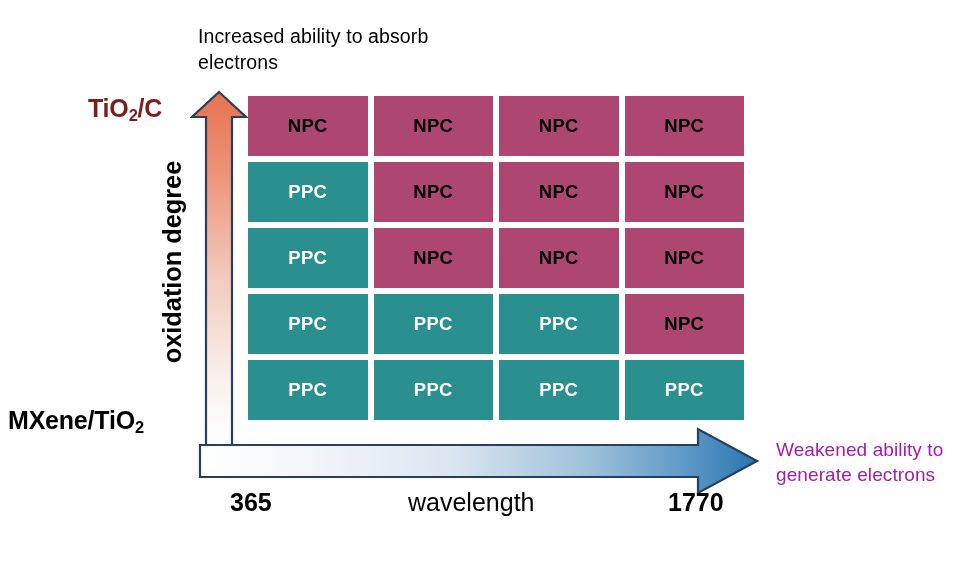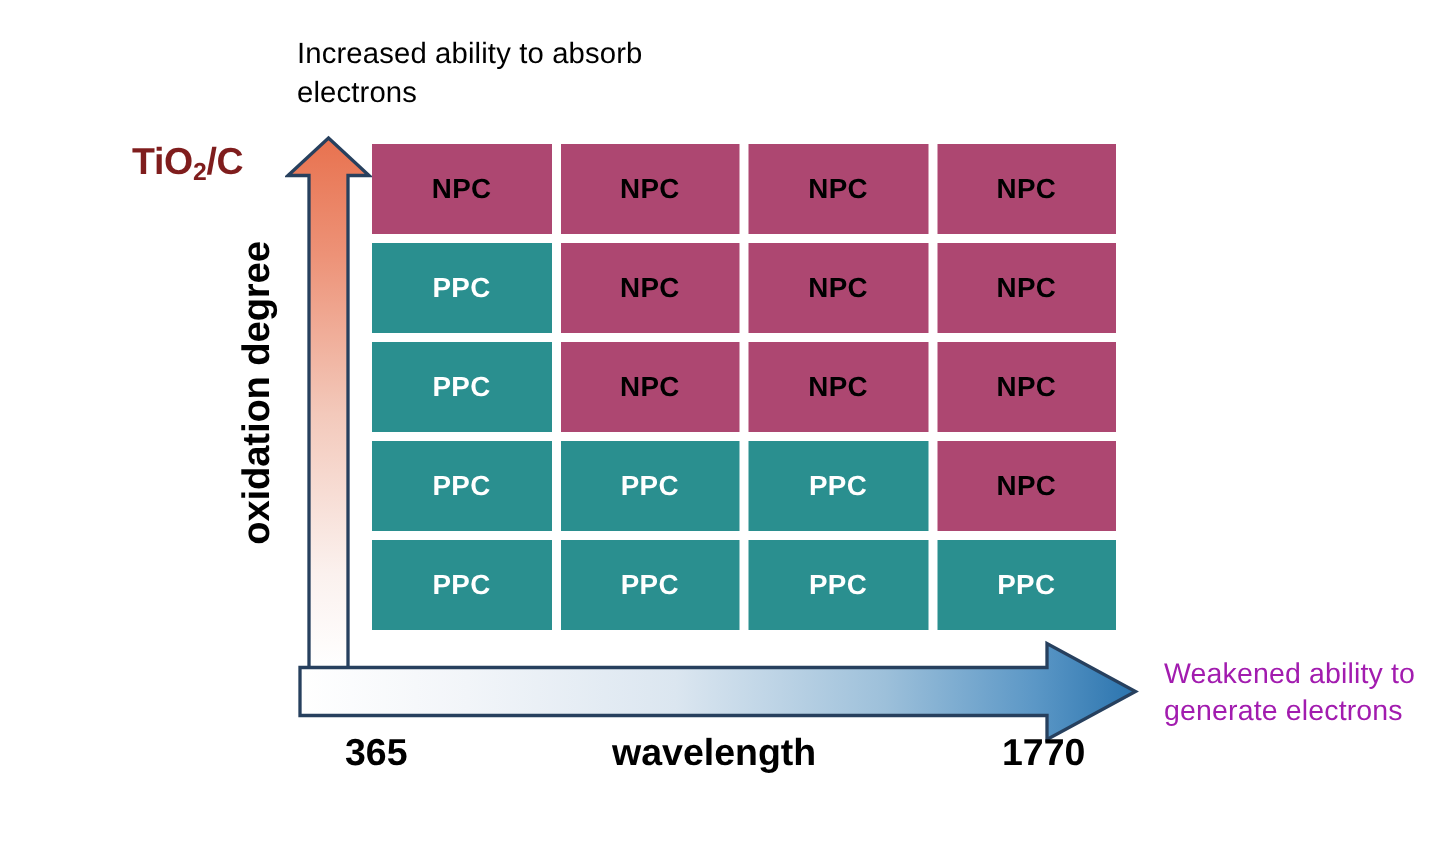--- a/index.html
+++ b/index.html
@@ -144,41 +144,42 @@
     font-size: 25px;
     font-weight: bold;
     color: #000000;
     text-align: center;
   }
   .x-axis-title {
     position: absolute;
     left: 408px;
     top: 488px;
     font-size: 25px;
-    font-weight: bold;
+    font-weight: normal;
     color: #000000;
   }
   .x-end-label {
     position: absolute;
     left: 668px;
     top: 488px;
     font-size: 25px;
     font-weight: bold;
     color: #000000;
   }
 </style>
 </head>
 <body>
 
 <div id="figure">
 
   <div class="top-note">Increased ability to absorb electrons</div>
 
   <div class="y-top-label"><span>TiO</span><sub>2</sub><span>/C</span></div>
 
+  <div class="y-bottom-label"><span>MXene/TiO</span><sub>2</sub></div>
 
   <div class="y-axis-title">oxidation degree</div>
 
   <svg class="v-arrow" viewBox="0 0 58 358" preserveAspectRatio="none">
     <defs>
       <linearGradient id="vgrad" x1="0" y1="1" x2="0" y2="0">
         <stop offset="0%" stop-color="#ffffff"></stop>
         <stop offset="18%" stop-color="#fbf1ee"></stop>
         <stop offset="48%" stop-color="#f3c9bb"></stop>
         <stop offset="78%" stop-color="#ed9277"></stop>

